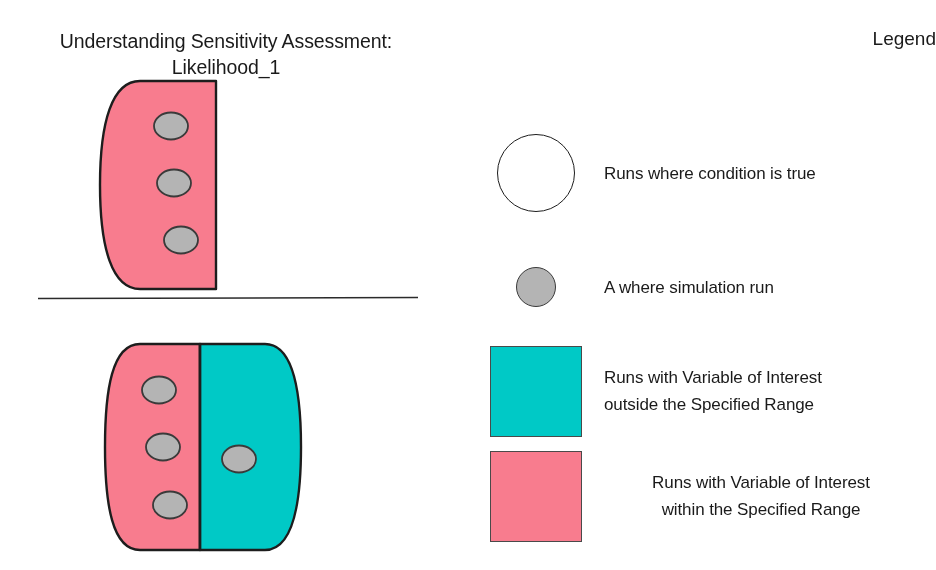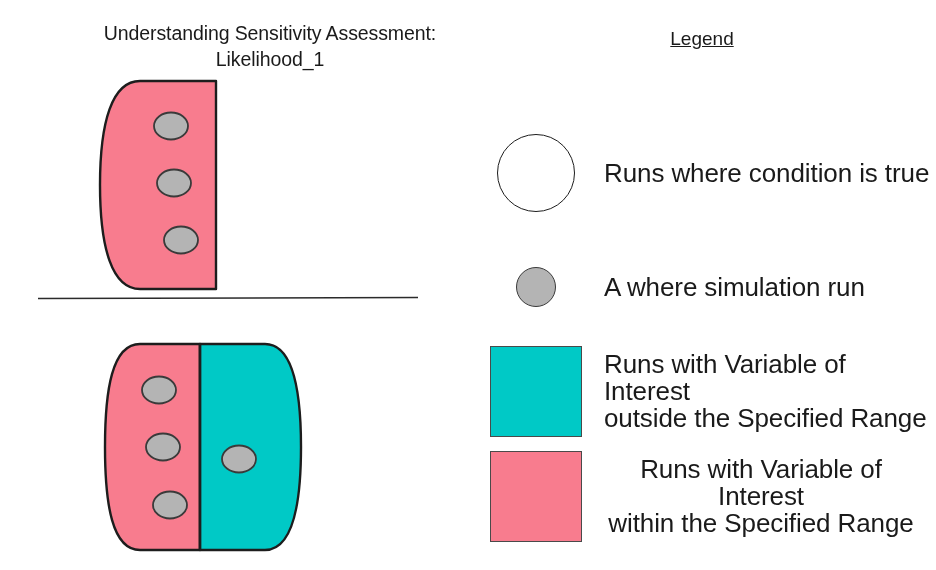--- a/index.html
+++ b/index.html
@@ -22,24 +22,23 @@
     position: absolute;
     inset: 0;
     width: 936px;
     height: 570px;
   }
 
   
   .left-panel {
     position: absolute;
     left: 0;
-    top: 0;
+    top: 8px;
     width: 468px;
     height: 554px;
-    margin-left: 44px;
   }
 
   .diagram-title {
     position: absolute;
     left: 0;
     top: 20px;
     width: 452px;
     text-align: center;
     font-size: 19.5px;
     line-height: 26px;
@@ -64,25 +63,24 @@
     top: 0;
     width: 468px;
     height: 570px;
   }
 
   .legend-title {
     position: absolute;
     left: 0;
     top: 27px;
     width: 468px;
-    text-align: center;
+    text-align: right;
     font-size: 19px;
     line-height: 24px;
     color: #1a1a1a;
-    text-decoration: underline;
   }
 
   .legend-row {
     position: absolute;
     left: 0;
     width: 468px;
     display: flex;
     flex-direction: row;
     align-items: center;
   }
@@ -90,21 +88,21 @@
   .legend-swatch-cell {
     width: 136px;
     flex: 0 0 136px;
     display: flex;
     align-items: center;
     justify-content: center;
   }
 
   .legend-label {
     flex: 1 1 auto;
-    font-size: 26px;
+    font-size: 17px;
     line-height: 27px;
     color: #1a1a1a;
     white-space: pre-line;
     letter-spacing: -0.1px;
   }
   .legend-label.align-left   { text-align: left; }
   .legend-label.align-center { text-align: center; padding-right: 18px; }
 
   
   .swatch-circle-hollow {

